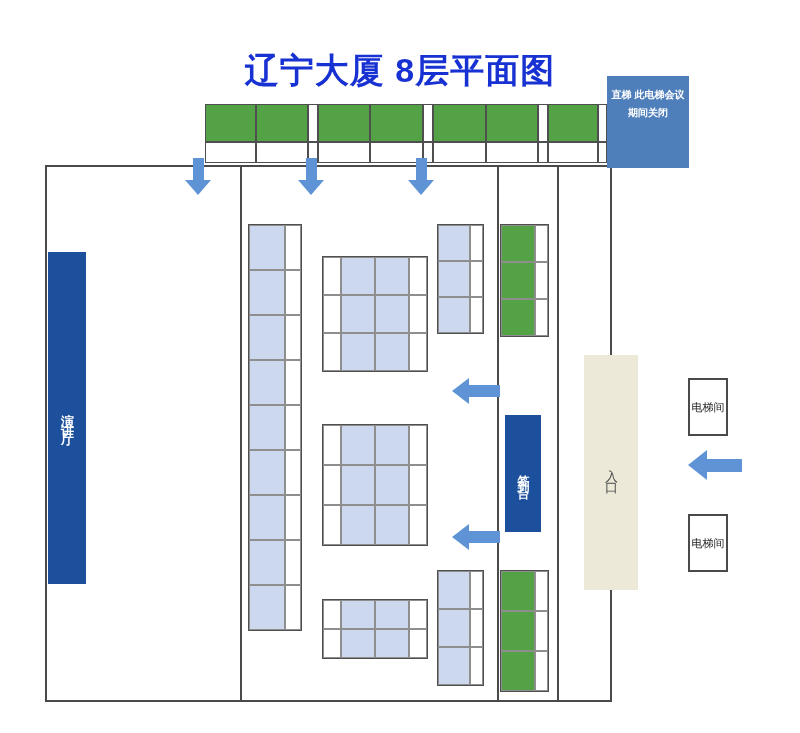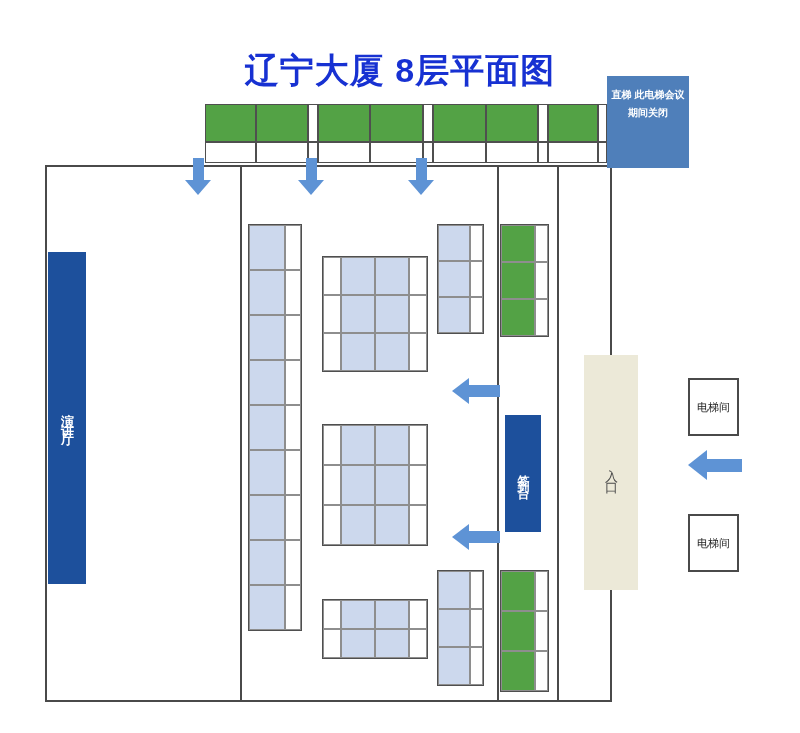--- a/index.html
+++ b/index.html
@@ -50,21 +50,21 @@
   .vbar{position:absolute;display:flex;align-items:center;justify-content:center;
         writing-mode:vertical-rl;text-orientation:upright;box-sizing:border-box;}
   .lecture{left:48px;top:252px;width:38px;height:332px;background:#1d509c;color:#fff;
            font-size:13px;font-weight:bold;letter-spacing:10px;z-index:3;}
   .signdesk{left:505px;top:415px;width:36px;height:117px;background:#1d509c;color:#fff;
             font-size:12px;font-weight:bold;letter-spacing:6px;z-index:4;}
   .entrance{left:584px;top:355px;width:54px;height:235px;background:#ece9d8;color:#4a4a4a;
             font-size:13px;letter-spacing:14px;z-index:3;}
 
   
-  .elevbox{position:absolute;width:51px;height:58px;border:2px solid #4a4a4a;background:#fff;
+  .elevbox{position:absolute;width:40px;height:58px;border:2px solid #4a4a4a;background:#fff;
            display:flex;align-items:center;justify-content:center;font-size:11px;color:#222;
            box-sizing:border-box;z-index:2;font-family:Liberation Serif, serif;}
   #elev1{left:688px;top:378px;}
   #elev2{left:688px;top:514px;}
 
   
   .arr-down{position:absolute;width:26px;display:flex;flex-direction:column;align-items:center;z-index:6;}
   .arr-down .shaft{width:11px;height:22px;background:#5e93d5;}
   .arr-down .head{width:0;height:0;border-left:13px solid transparent;
                   border-right:13px solid transparent;border-top:15px solid #5e93d5;}

